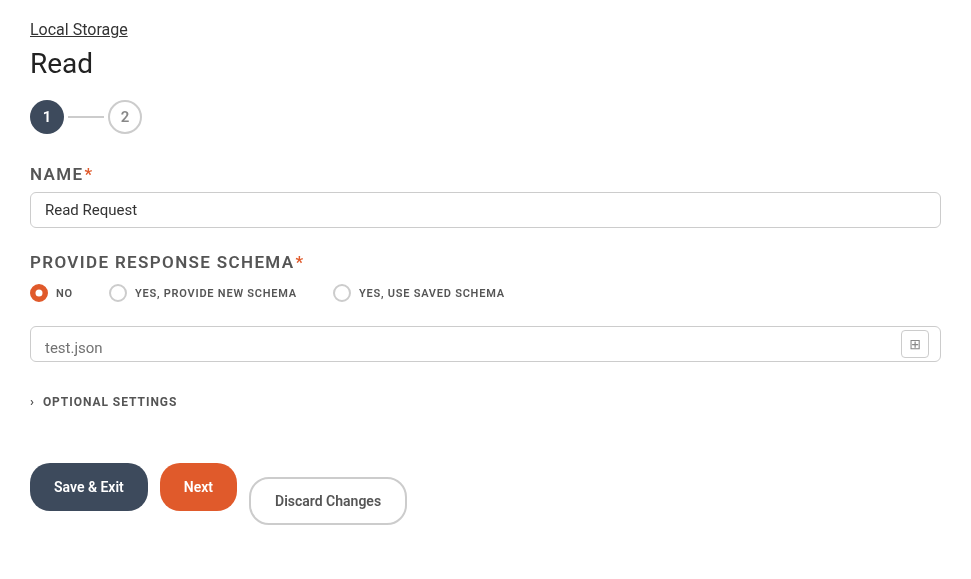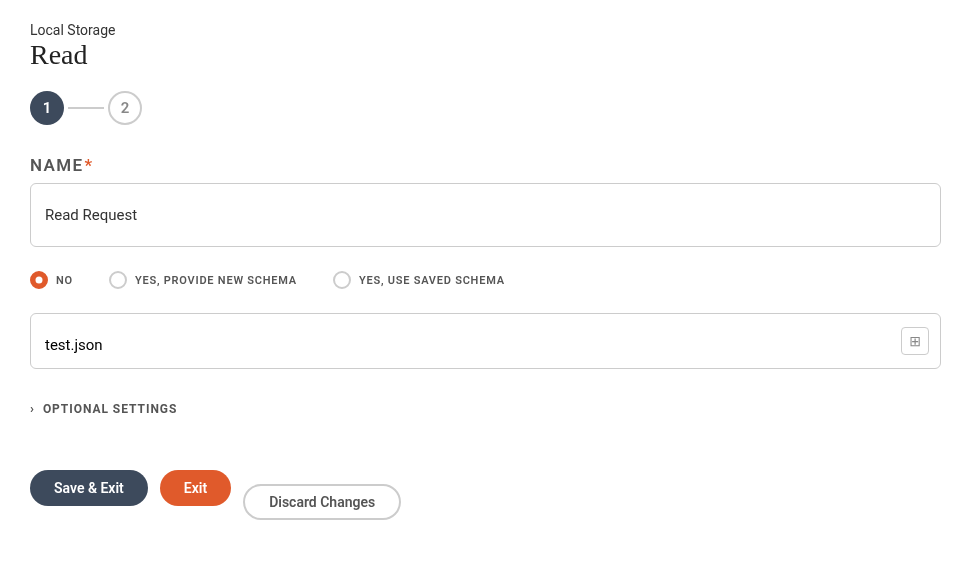--- a/index.html
+++ b/index.html
@@ -12,32 +12,32 @@
     body {
       background: #fff;
       color: #333;
       width: 971px;
       min-height: 579px;
       padding: 20px 30px;
     }
 
     .breadcrumb-link {
       color: #333;
-      font-size: 14px;
+      text-decoration: underline;
+      font-size: 16px;
       cursor: pointer;
       display: inline-block;
-      margin-bottom: 0;
+      margin-bottom: 8px;
     }
 
     .page-title {
       font-size: 28px;
       font-weight: 400;
       color: #222;
       margin-bottom: 20px;
-      font-family: Liberation Serif, serif;
     }
 
     .stepper {
       display: flex;
       align-items: center;
       margin-bottom: 30px;
     }
 
     .step-circle {
       width: 34px;
@@ -81,21 +81,21 @@
       text-transform: uppercase;
     }
 
     .required-star {
       color: #e05a2b;
       margin-left: 1px;
     }
 
     .text-input {
       width: 100%;
-      height: 64px;
+      height: 36px;
       border: 1px solid #ccc;
       border-radius: 6px;
       padding: 0 14px;
       font-size: 15px;
       color: #333;
       outline: none;
       background: #fff;
     }
 
     .radio-group {
@@ -151,26 +151,26 @@
     }
 
     .input-with-icon {
       position: relative;
       display: flex;
       align-items: center;
     }
 
     .input-with-icon input {
       width: 100%;
-      height: 56px;
+      height: 36px;
       border: 1px solid #ccc;
       border-radius: 6px;
       padding: 8px 50px 0 14px;
       font-size: 15px;
-      color: #000000;
+      color: #737373;
       outline: none;
       background: #fff;
     }
 
     .input-icon {
       position: absolute;
       right: 12px;
       width: 28px;
       height: 28px;
       border: 1px solid #ccc;
@@ -201,21 +201,21 @@
       color: #555;
     }
 
     .button-bar {
       display: flex;
       align-items: center;
       gap: 12px;
     }
 
     .btn {
-      height: 36px;
+      height: 48px;
       padding: 0 24px;
       border-radius: 20px;
       font-size: 14px;
       font-weight: 600;
       cursor: pointer;
       border: none;
       outline: none;
     }
 
     .btn-save {
@@ -260,20 +260,23 @@
 
 <div class="form-section">
   <div class="field-label">
     <span>NAME</span><span class="required-star">*</span>
   </div>
   <input type="text" class="text-input" value="Read Request" style="">
 </div>
 
 
 <div class="form-section">
+  <div class="field-label">
+    <span>PROVIDE RESPONSE SCHEMA</span><span class="required-star">*</span>
+  </div>
   <div class="radio-group">
     <label class="radio-option">
       <input type="radio" name="schema" value="no" checked="" style="">
       <span class="radio-label">NO</span>
     </label>
     <label class="radio-option">
       <input type="radio" name="schema" value="new_schema" style="">
       <span class="radio-label">YES, PROVIDE NEW SCHEMA</span>
     </label>
     <label class="radio-option">
@@ -295,18 +298,18 @@
 
 
 <div class="optional-settings">
   <span class="chevron-icon">›</span>
   <span>OPTIONAL SETTINGS</span>
 </div>
 
 
 <div class="button-bar">
   <button class="btn btn-save">Save &amp; Exit</button>
-  <button class="btn btn-next">Exit</button>
+  <button class="btn btn-next">Next</button>
   <button class="btn btn-discard">Discard Changes</button>
 </div>
 
 
 
 
 </body></html>

